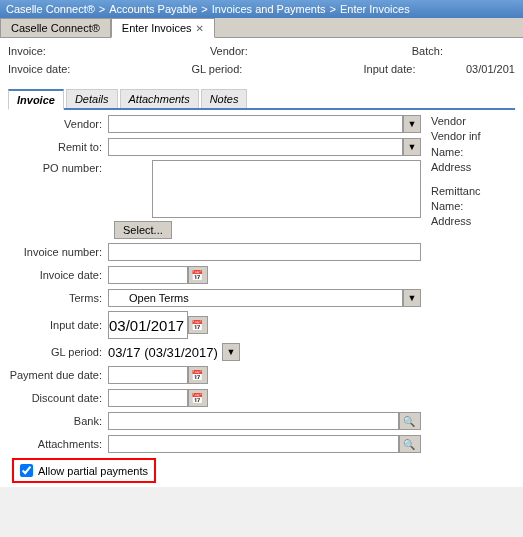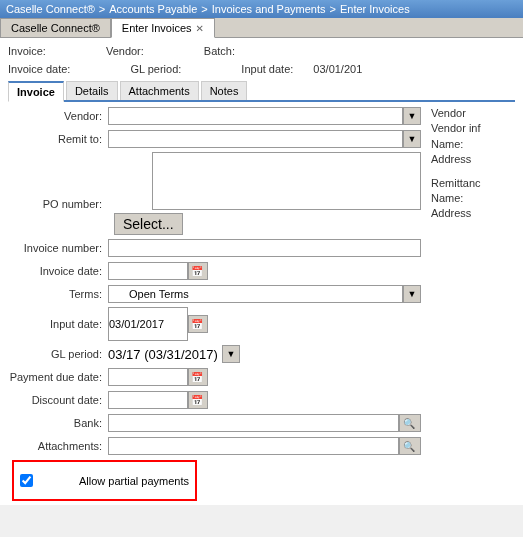--- a/index.html
+++ b/index.html
@@ -46,26 +46,28 @@
       background: white;
       padding: 4px 8px;
     }
 
     .info-row {
       display: flex;
       gap: 20px;
       padding: 3px 0;
       font-size: 11px;
       color: #333;
+      justify-content: space-between;
     }
 
     .section-tabs {
       display: flex;
       border-bottom: 2px solid #4a7fc0;
-      margin-top: 3px;
+      margin-top: 11px;
+      font-style: italic;
     }
     .section-tab {
       padding: 3px 8px;
       cursor: pointer;
       border: 1px solid #ccc;
       border-bottom: none;
       background: #e8e8e8;
       margin-right: 2px;
       font-size: 11px;
     }
@@ -168,21 +170,21 @@
     }
 
     .select-btn {
       display: block;
       margin-left: 106px;
       margin-bottom: 3px;
       padding: 2px 8px;
       background: #d4d0c8;
       border: 1px solid #999;
       cursor: pointer;
-      font-size: 14px;
+      font-size: 11px;
     }
 
     .terms-select {
       flex: 1;
       height: 18px;
       border: 1px solid #999;
       background: white;
       font-size: 11px;
       appearance: none;
       -webkit-appearance: none;
@@ -199,24 +201,23 @@
       align-items: center;
       gap: 2px;
     }
 
     .checkbox-row {
       display: flex;
       align-items: center;
       margin-top: 4px;
       margin-left: 4px;
       border: 2px solid red;
-      padding: 12px 6px;
+      padding: 4px 6px;
       width: fit-content;
       cursor: pointer;
-      gap: 41px;
     }
 
     .checkbox-input {
       margin-right: 5px;
       width: 13px;
       height: 13px;
     }
 
     .vendor-info {
       font-size: 10px;
@@ -295,21 +296,21 @@
         <input class="form-input" type="text" value="" style="">
         <button class="dropdown-btn">▼</button>
       </div>
 
       <div class="form-row">
         <span class="form-label">Remit to:</span>
         <input class="form-input" type="text" value="" style="">
         <button class="dropdown-btn">▼</button>
       </div>
 
-      <div class="form-row" style="align-items:flex-end;gap:44px;">
+      <div class="form-row" style="align-items:flex-start;gap:44px;">
         <span class="form-label" style="padding-top:2px;">PO number:</span>
         <textarea class="po-textarea" style=""></textarea>
       </div>
 
       <div style="margin-bottom:3px;">
         <button class="select-btn">Select...</button>
       </div>
 
       <div class="form-row">
         <span class="form-label">Invoice number:</span>
@@ -327,21 +328,21 @@
         <div class="terms-wrapper">
           <select class="terms-select">
             <option>Open Terms</option>
           </select>
           <button class="dropdown-btn">▼</button>
         </div>
       </div>
 
       <div class="form-row">
         <span class="form-label">Input date:</span>
-        <input style="width: 80px; height: 34px; border: 1px solid rgb(153, 153, 153); font-size: 11px;" type="text" value="03/01/2017">
+        <input style="width: 80px; height: 28px; border: 1px solid rgb(153, 153, 153); font-size: 15px;" type="text" value="03/01/2017">
         <button class="calendar-btn">📅</button>
       </div>
 
       <div class="form-row">
         <span class="form-label">GL period:</span>
         <div class="gl-period-wrapper">
           <span style="font-size:13px;">03/17 (03/31/2017)</span>
           <button class="dropdown-btn" style="margin-left:2px;">▼</button>
         </div>
       </div>

